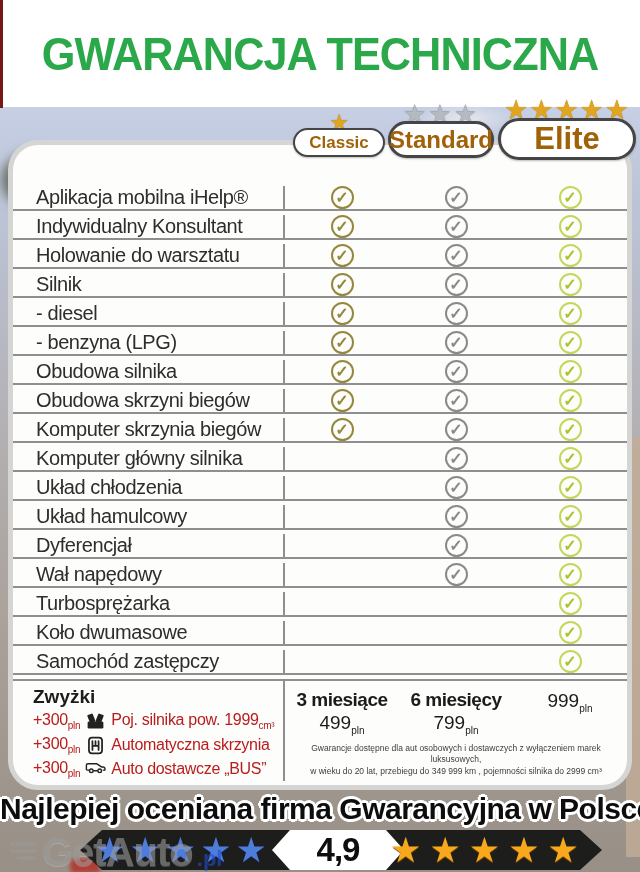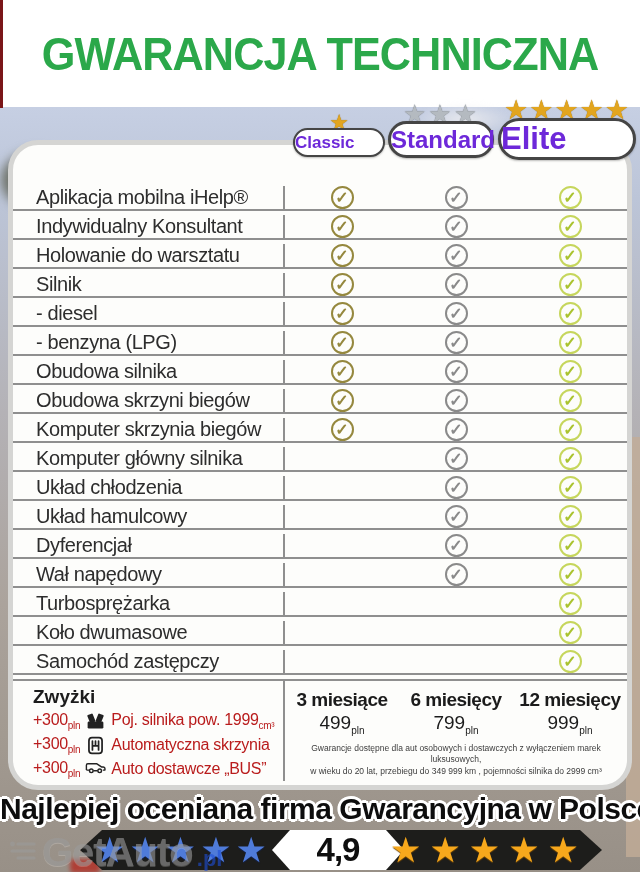--- a/index.html
+++ b/index.html
@@ -36,21 +36,21 @@
   .tier-classic  { left:293px; top:112px; width:92px; }
   .tier-standard { left:388px; top:101px; width:106px; }
   .tier-elite    { left:498px; top:97px;  width:138px; }
   .stars-row { line-height:1; white-space:nowrap; }
   .stars-gold   { color:#e2a51f; text-shadow:0 0 1px #8a6410; }
   .stars-silver { color:#b4bac0; text-shadow:0 0 1px #63686d; }
   .tier-classic .stars-row  { font-size:22px; margin-bottom:-6px; }
   .tier-standard .stars-row { font-size:26px; margin-bottom:-6px; letter-spacing:2px; }
   .tier-elite .stars-row    { font-size:27px; margin-bottom:-6px; letter-spacing:1px; }
   .pill { background:#ffffff; border:3px solid #454545; border-radius:999px; width:100%;
-          display:flex; align-items:center; justify-content:flex-start; color:#6d28d9;
+          display:flex; align-items:center; justify-content:center; color:#a16207;
           font-weight:bold; box-shadow:0 1px 2px rgba(0,0,0,.25); }
   .tier-classic .pill  { height:29px; font-size:17px; border-width:2px; }
   .tier-standard .pill { height:37px; font-size:24px; }
   .tier-elite .pill    { height:42px; font-size:31px; }
 
   
   .t-row { display:flex; height:29px; align-items:flex-end; border-bottom:2px solid #8f8f8f; }
   .f-label { width:272px; flex:none; border-right:2px solid #8f8f8f;
              display:flex; align-items:center; padding-left:23px;
              font-size:20px; color:#2d2d2d; letter-spacing:-0.4px; white-space:nowrap;
@@ -389,21 +389,20 @@
         <div class="price-cols">
           <div class="price-col">
             <div class="duration">3 miesiące</div>
             <div class="price"><span>499</span><sub class="small">pln</sub></div>
           </div>
           <div class="price-col">
             <div class="duration">6 miesięcy</div>
             <div class="price"><span>799</span><sub class="small">pln</sub></div>
           </div>
           <div class="price-col">
-            <div class="duration">12 miesięcy</div>
             <div class="price"><span>999</span><sub class="small">pln</sub></div>
           </div>
         </div>
         <div class="disclaimer">
           <div>Gwarancje dostępne dla aut osobowych i dostawczych z wyłączeniem marek luksusowych,</div>
           <div>w wieku do 20 lat, przebiegu do 349 999 km , pojemności silnika do 2999 cm³</div>
         </div>
       </div>
     </div>
   </div>

